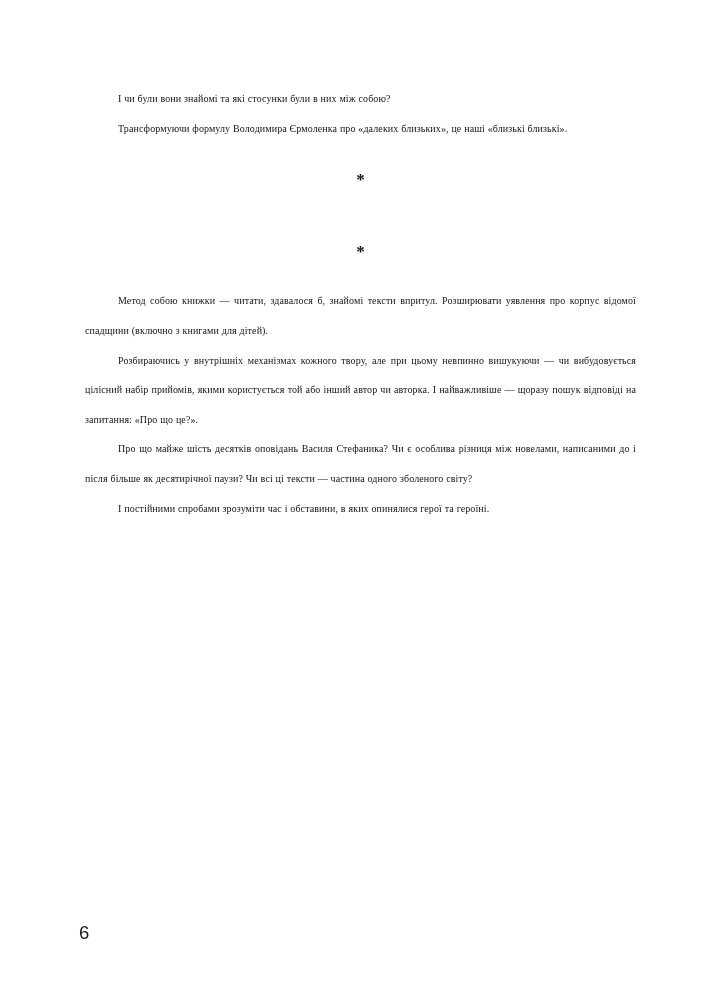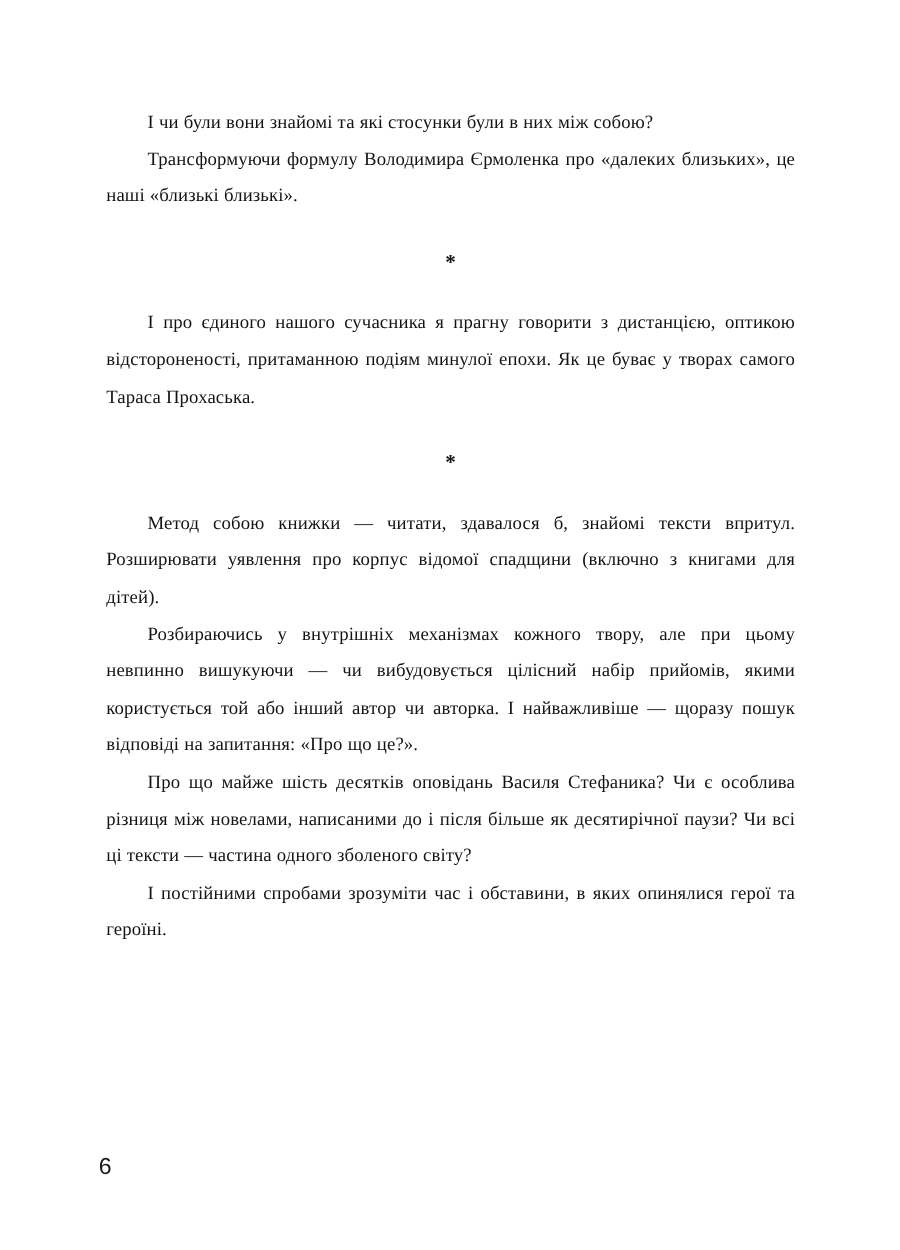--- a/index.html
+++ b/index.html
@@ -31,21 +31,21 @@
     left: 85px;
     top: 84px;
     width: 551px;
   }
 
   p.para {
     margin: 0;
     padding: 0;
     text-align: justify;
     text-justify: inter-word;
-    font-size: 15px;
+    font-size: 10px;
     line-height: 29.6px;
     text-indent: 33px;
     hyphens: manual;
     -webkit-hyphens: manual;
     letter-spacing: 0.1px;
     word-spacing: 0.2px;
   }
 
   p.para.last-line-left {
     text-align-last: left;
@@ -86,23 +86,20 @@
 
     <div class="block">
       <p class="para last-line-left">І чи були вони знайомі та які стосунки були в них між собою?</p>
       <p class="para last-line-left">Трансформуючи формулу Володимира Єрмоленка про «далеких близьких», це наші «близькі близькі».</p>
     </div>
 
     <div class="spacer-before-sep"></div>
     <p class="sep">*</p>
     <div class="spacer-after-sep"></div>
 
-    <div class="block">
-      <p class="para last-line-left">І про єдиного нашого сучасника я прагну говорити з дистанцією, оптикою відстороненості, притаманною подіям минулої епохи. Як це буває у творах самого Тараса Прохаська.</p>
-    </div>
 
     <div class="spacer-before-sep"></div>
     <p class="sep">*</p>
     <div class="spacer-after-sep"></div>
 
     <div class="block">
       <p class="para last-line-left">Метод собою книжки — читати, здавалося б, знайомі тексти впритул. Розширювати уявлення про корпус відомої спадщини (включно з книгами для дітей).</p>
       <p class="para last-line-left">Розбираючись у внутрішніх механізмах кожного твору, але при цьому невпинно вишукуючи — чи вибудовується цілісний набір прийомів, якими користується той або інший автор чи авторка. І найважливіше — щоразу пошук відповіді на запитання: «Про що це?».</p>
       <p class="para last-line-left">Про що майже шість десятків оповідань Василя Стефаника? Чи є особлива різниця між новелами, написаними до і після більше як десятирічної паузи? Чи всі ці тексти — частина одного зболеного світу?</p>
       <p class="para last-line-left">І постійними спробами зрозуміти час і обставини, в яких опинялися герої та героїні.</p>

